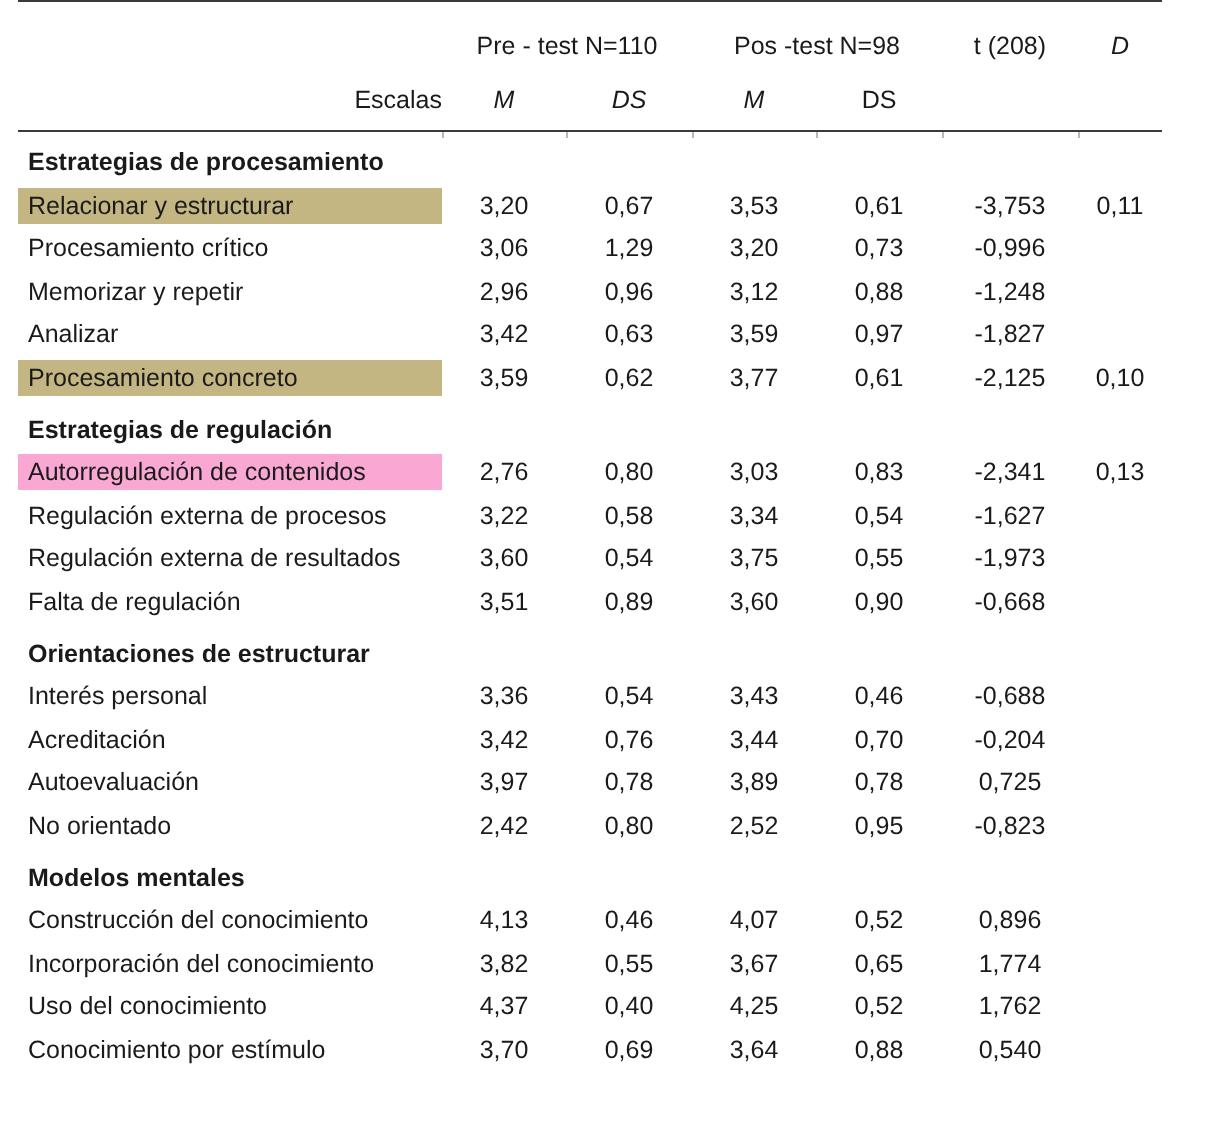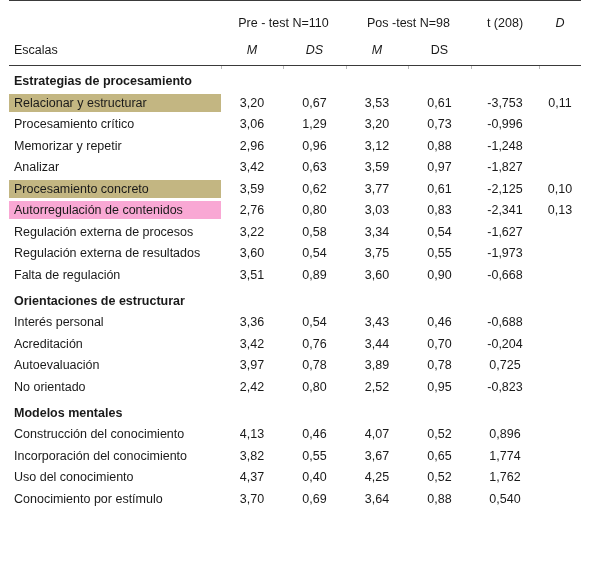--- a/index.html
+++ b/index.html
@@ -66,21 +66,21 @@
   tr.hdr-group td.spacer { text-align: left; }
 
   tr.hdr-sub td {
     height: 26px;
     text-align: center;
     font-size: 12.5px;
     border-bottom: 1.3px solid #3a3a3a;
     padding-bottom: 2px;
   }
   tr.hdr-sub td.lbl {
-    text-align: left;
+    text-align: right;
     padding-left: 5px;
   }
   .ital { font-style: italic; }
 
   
   tr.grp td {
     height: 22px;
     font-weight: bold;
     font-size: 12.5px;
     padding-left: 5px;
@@ -196,20 +196,23 @@
           <td class="lbl">
             <span class="hl" style="background: rgb(195, 182, 130);">Procesamiento concreto</span>
           </td>
           <td>3,59</td>
           <td>0,62</td>
           <td class="bold">3,77</td>
           <td class="bold">0,61</td>
           <td>-2,125</td>
           <td>0,10</td>
         </tr>
+        <tr class="grp">
+          <td colspan="7">Estrategias de regulación</td>
+        </tr>
         <tr class="data">
           <td class="lbl">
             <span class="hl" style="background: #f9a8d4;">Autorregulación de  contenidos</span>
           </td>
           <td>2,76</td>
           <td>0,80</td>
           <td class="bold">3,03</td>
           <td class="bold">0,83</td>
           <td>-2,341</td>
           <td>0,13</td>

